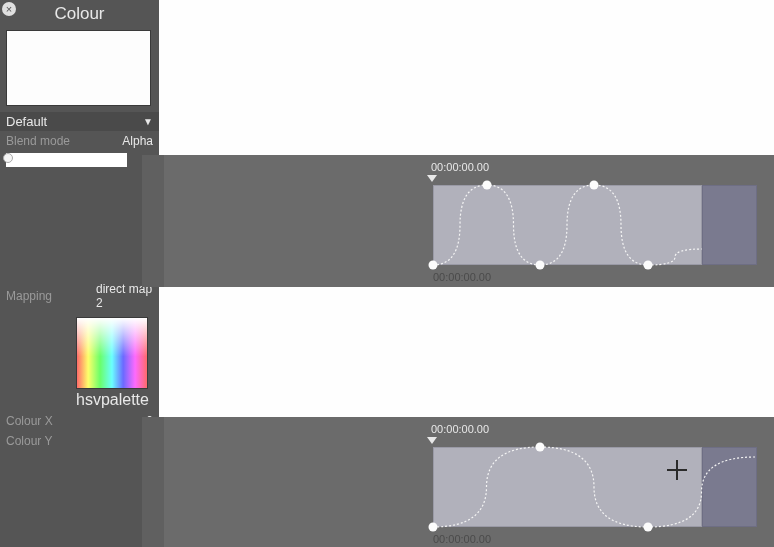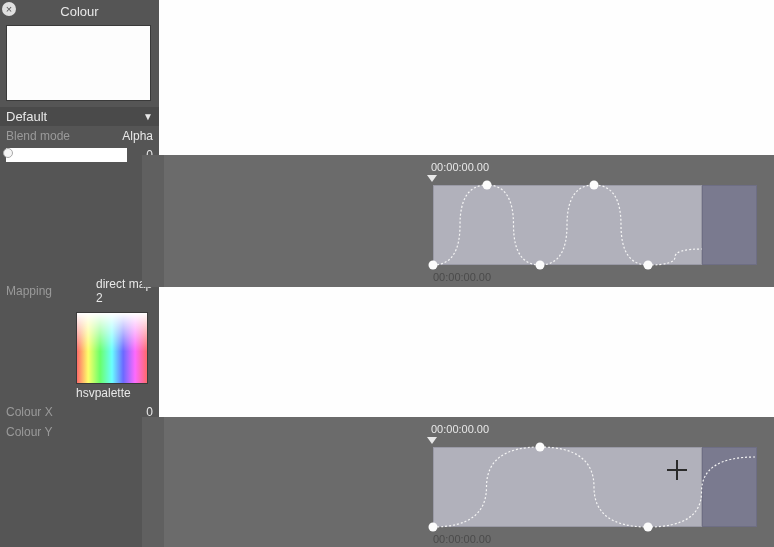--- a/index.html
+++ b/index.html
@@ -10,21 +10,21 @@
     position: absolute; left: 0; top: 0; width: 159px; height: 547px;
     background: #555555; color: #ccc; font-size: 12px;
   }
   .close-icon {
     position: absolute; left: 2px; top: 2px; width: 14px; height: 14px;
     border-radius: 50%; background: #e0e0e0; color: #555;
     display: flex; align-items: center; justify-content: center;
     font-size: 11px; line-height: 1; cursor: pointer;
   }
   .panel-title {
-    text-align: center; padding: 4px 0 4px 0; color: #e8e8e8; font-size: 13px;
+    text-align: center; padding: 4px 0 4px 0; color: #e8e8e8; font-size: 17px;
   }
   .swatch {
     margin: 2px 6px 6px 6px; width: 145px; height: 76px; background: #fdfdfd;
     border: 1px solid #3a3a3a;
   }
   .dropdown-row {
     display: flex; align-items: center; justify-content: space-between;
     padding: 2px 6px; background: #4a4a4a; color: #e8e8e8; font-size: 13px;
     cursor: pointer;
   }
@@ -49,21 +49,21 @@
   .palette-block { padding: 2px 6px; }
   .palette-label-row { display: flex; justify-content: space-between; align-items: center; color: #9a9a9a; }
   .palette-img {
     margin-left: 70px; margin-top: 2px; width: 72px; height: 72px;
     background: linear-gradient(to bottom, rgba(255,255,255,1) 0%, rgba(255,255,255,0) 55%),
                 linear-gradient(to right,
                   #ff6a6a 0%, #feff6a 16%, #6aff6a 33%, #6afffe 50%,
                   #6a6aff 66%, #fe6afe 83%, #ff6a6a 100%);
     border: 1px solid #3a3a3a;
   }
-  .palette-name { margin-left: 70px; padding-top: 2px; color: #e8e8e8; font-size: 12px; }
+  .palette-name { margin-left: 70px; padding-top: 2px; color: #e8e8e8; font-size: 16px; }
 
   .resize-nub {
     position: absolute; right: 0; bottom: 0; width: 8px; height: 8px;
     background: #7a7a7a; cursor: nwse-resize;
   }
 
   
   .track {
     position: absolute; left: 142px; right: 0; background: #6b6b6b;
   }

